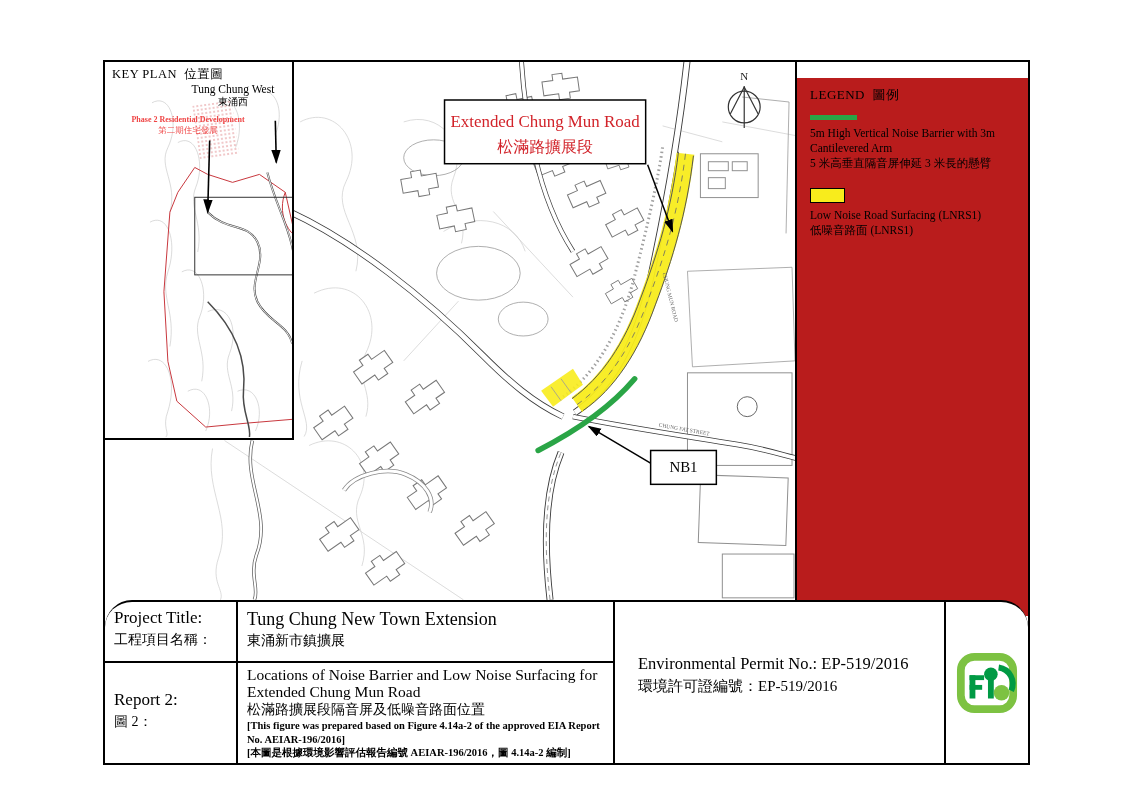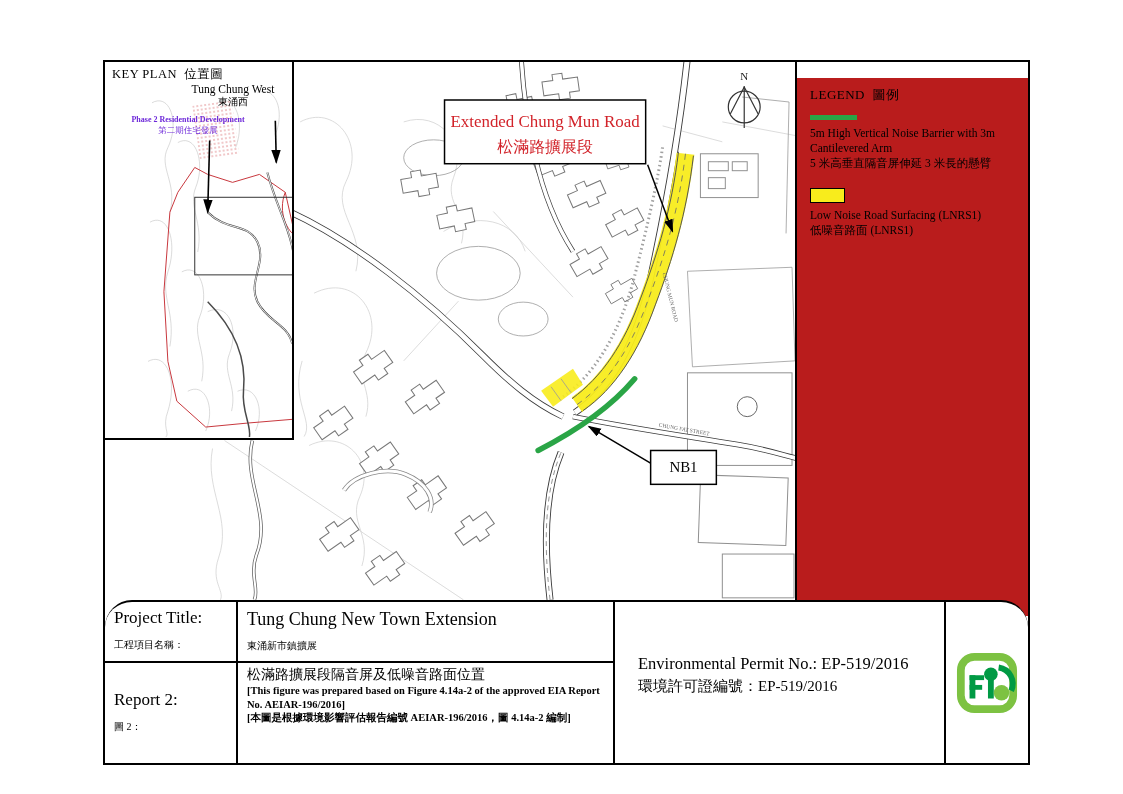--- a/index.html
+++ b/index.html
@@ -17,21 +17,21 @@
 
   
   .keyplan { position:absolute; left:0; top:0; width:189px; height:378px; background:#fff;
              border-right:2px solid #000; border-bottom:2px solid #000; box-sizing:border-box;
              overflow:hidden; z-index:6;padding-left:43px; }
   .kp-title { position:absolute; left:7px; top:4px; font-size:12.5px; letter-spacing:0.5px; white-space:nowrap; }
   .kp-tcw { position:absolute; left:72px; top:21px; width:112px; text-align:center; line-height:1.1; }
   .kp-tcw .en { font-size:11.5px; }
   .kp-tcw .zh { font-size:10px; }
   .kp-phase2 { position:absolute; left:4px; top:53px; width:158px; text-align:center;
-               color:#6d28d9; line-height:1.25; }
+               color:#ef4444; line-height:1.25; }
   .kp-phase2 .en { font-size:8px; font-weight:bold; }
   .kp-phase2 .zh { font-size:8.5px; }
 
   
   .legend-panel { position:absolute; left:692px; top:16px; right:0; height:538px; background:#b91c1c;
                   box-sizing:border-box; padding:8px 8px 0 13px; }
   .legend-title { font-size:13px; letter-spacing:0.5px; }
   .legend-swatch-line { width:47px; height:5px; margin:11px 0 6px 0; }
   .legend-swatch-area { width:33px; height:13px; border:1px solid #000; margin:16px 0 5px 0; }
   .legend-text { font-size:11.5px; line-height:1.32; }
@@ -42,21 +42,21 @@
                  display:grid; grid-template-columns:133px 377px 331px 1fr;
                  grid-template-rows:61px 1fr;border-radius:27px; }
   .tb-cell { box-sizing:border-box; padding:5px 9px; overflow:hidden; }
   .cell-pt-label   { grid-column:1; grid-row:1; border-right:2px solid #000; border-bottom:2px solid #000; }
   .cell-pt-value   { grid-column:2; grid-row:1; border-right:2px solid #000; border-bottom:2px solid #000; }
   .cell-permit     { grid-column:3; grid-row:1 / 3; border-right:2px solid #000; padding-top:50px;padding-left:23px; }
   .cell-logo       { grid-column:4; grid-row:1 / 3; display:flex; align-items:center; justify-content:center; }
   .cell-fig-label  { grid-column:1; grid-row:2; border-right:2px solid #000; padding-top:26px; }
   .cell-fig-value  { grid-column:2; grid-row:2; border-right:2px solid #000; padding-top:3px; }
   .t-en-lg { font-size:17px; line-height:1.35; }
-  .t-zh    { font-size:10px; line-height:1.4;margin-top:8px; }
+  .t-zh    { font-size:14px; line-height:1.4; }
   .t-value-en { font-size:18px; line-height:1.35; }
   .fig-title-en { font-size:15.5px; line-height:1.12; }
   .fig-title-zh { font-size:14px; line-height:1.3; }
   .fig-note { font-size:10.5px; font-weight:bold; line-height:1.3; }
   .permit-en { font-size:16.5px; line-height:1.5; }
   .permit-zh { font-size:15px; }
 </style>
 </head>
 <body>
 
@@ -305,20 +305,21 @@
           <rect x="33" y="23" width="6" height="25" fill="#009a44"></rect>
           <path d="M44,16 A17,17 0 0 1 57,40" fill="none" stroke="#009a44" stroke-width="6"></path>
           <circle cx="47" cy="42" r="8" fill="#7dc242"></circle>
         </svg>
       </div>
       <div class="tb-cell cell-fig-label">
         <div class="t-en-lg">Report 2:</div>
         <div class="t-zh">圖 2：</div>
       </div>
       <div class="tb-cell cell-fig-value">
+        <div class="fig-title-en">Locations of Noise Barrier and Low Noise Surfacing for Extended Chung Mun Road</div>
         <div class="fig-title-zh">松滿路擴展段隔音屏及低噪音路面位置</div>
         <div class="fig-note">[This figure was prepared based on Figure 4.14a-2 of the approved EIA Report No. AEIAR-196/2016]</div>
         <div class="fig-note">[本圖是根據環境影響評估報告編號 AEIAR-196/2016，圖 4.14a-2 編制]</div>
       </div>
     </div>
 
   </div>
 </div>
 
 </body></html>

